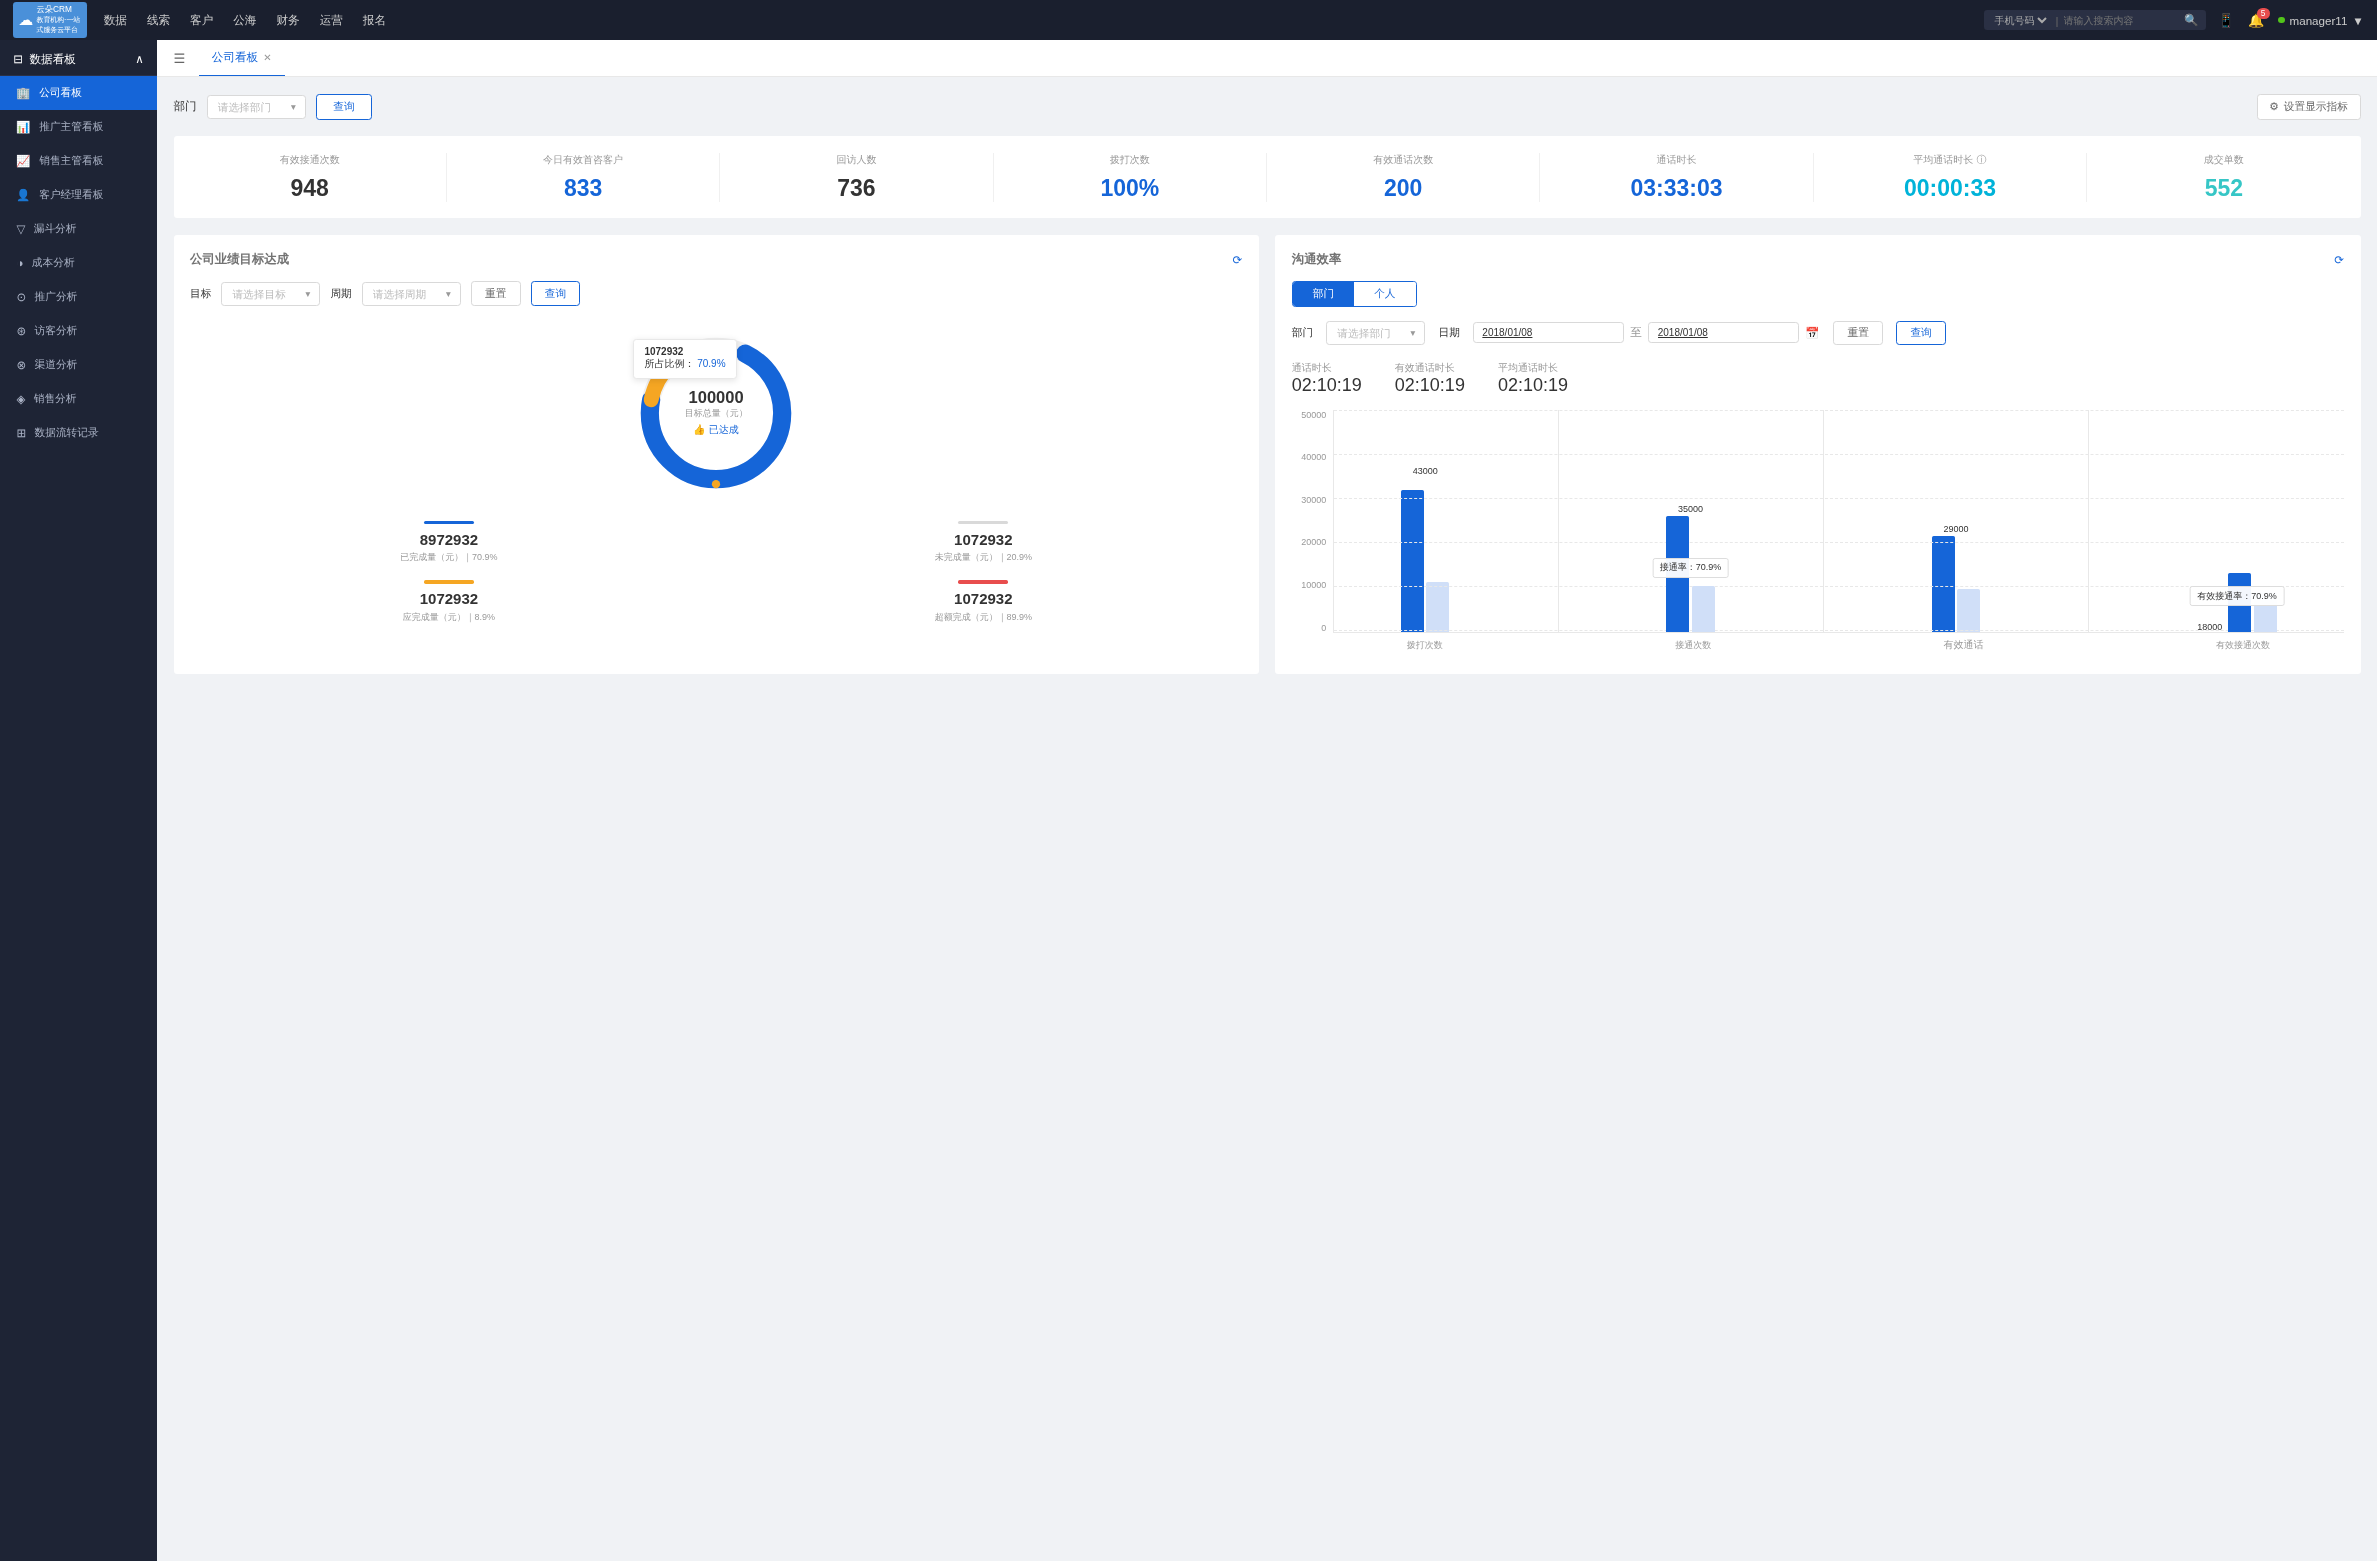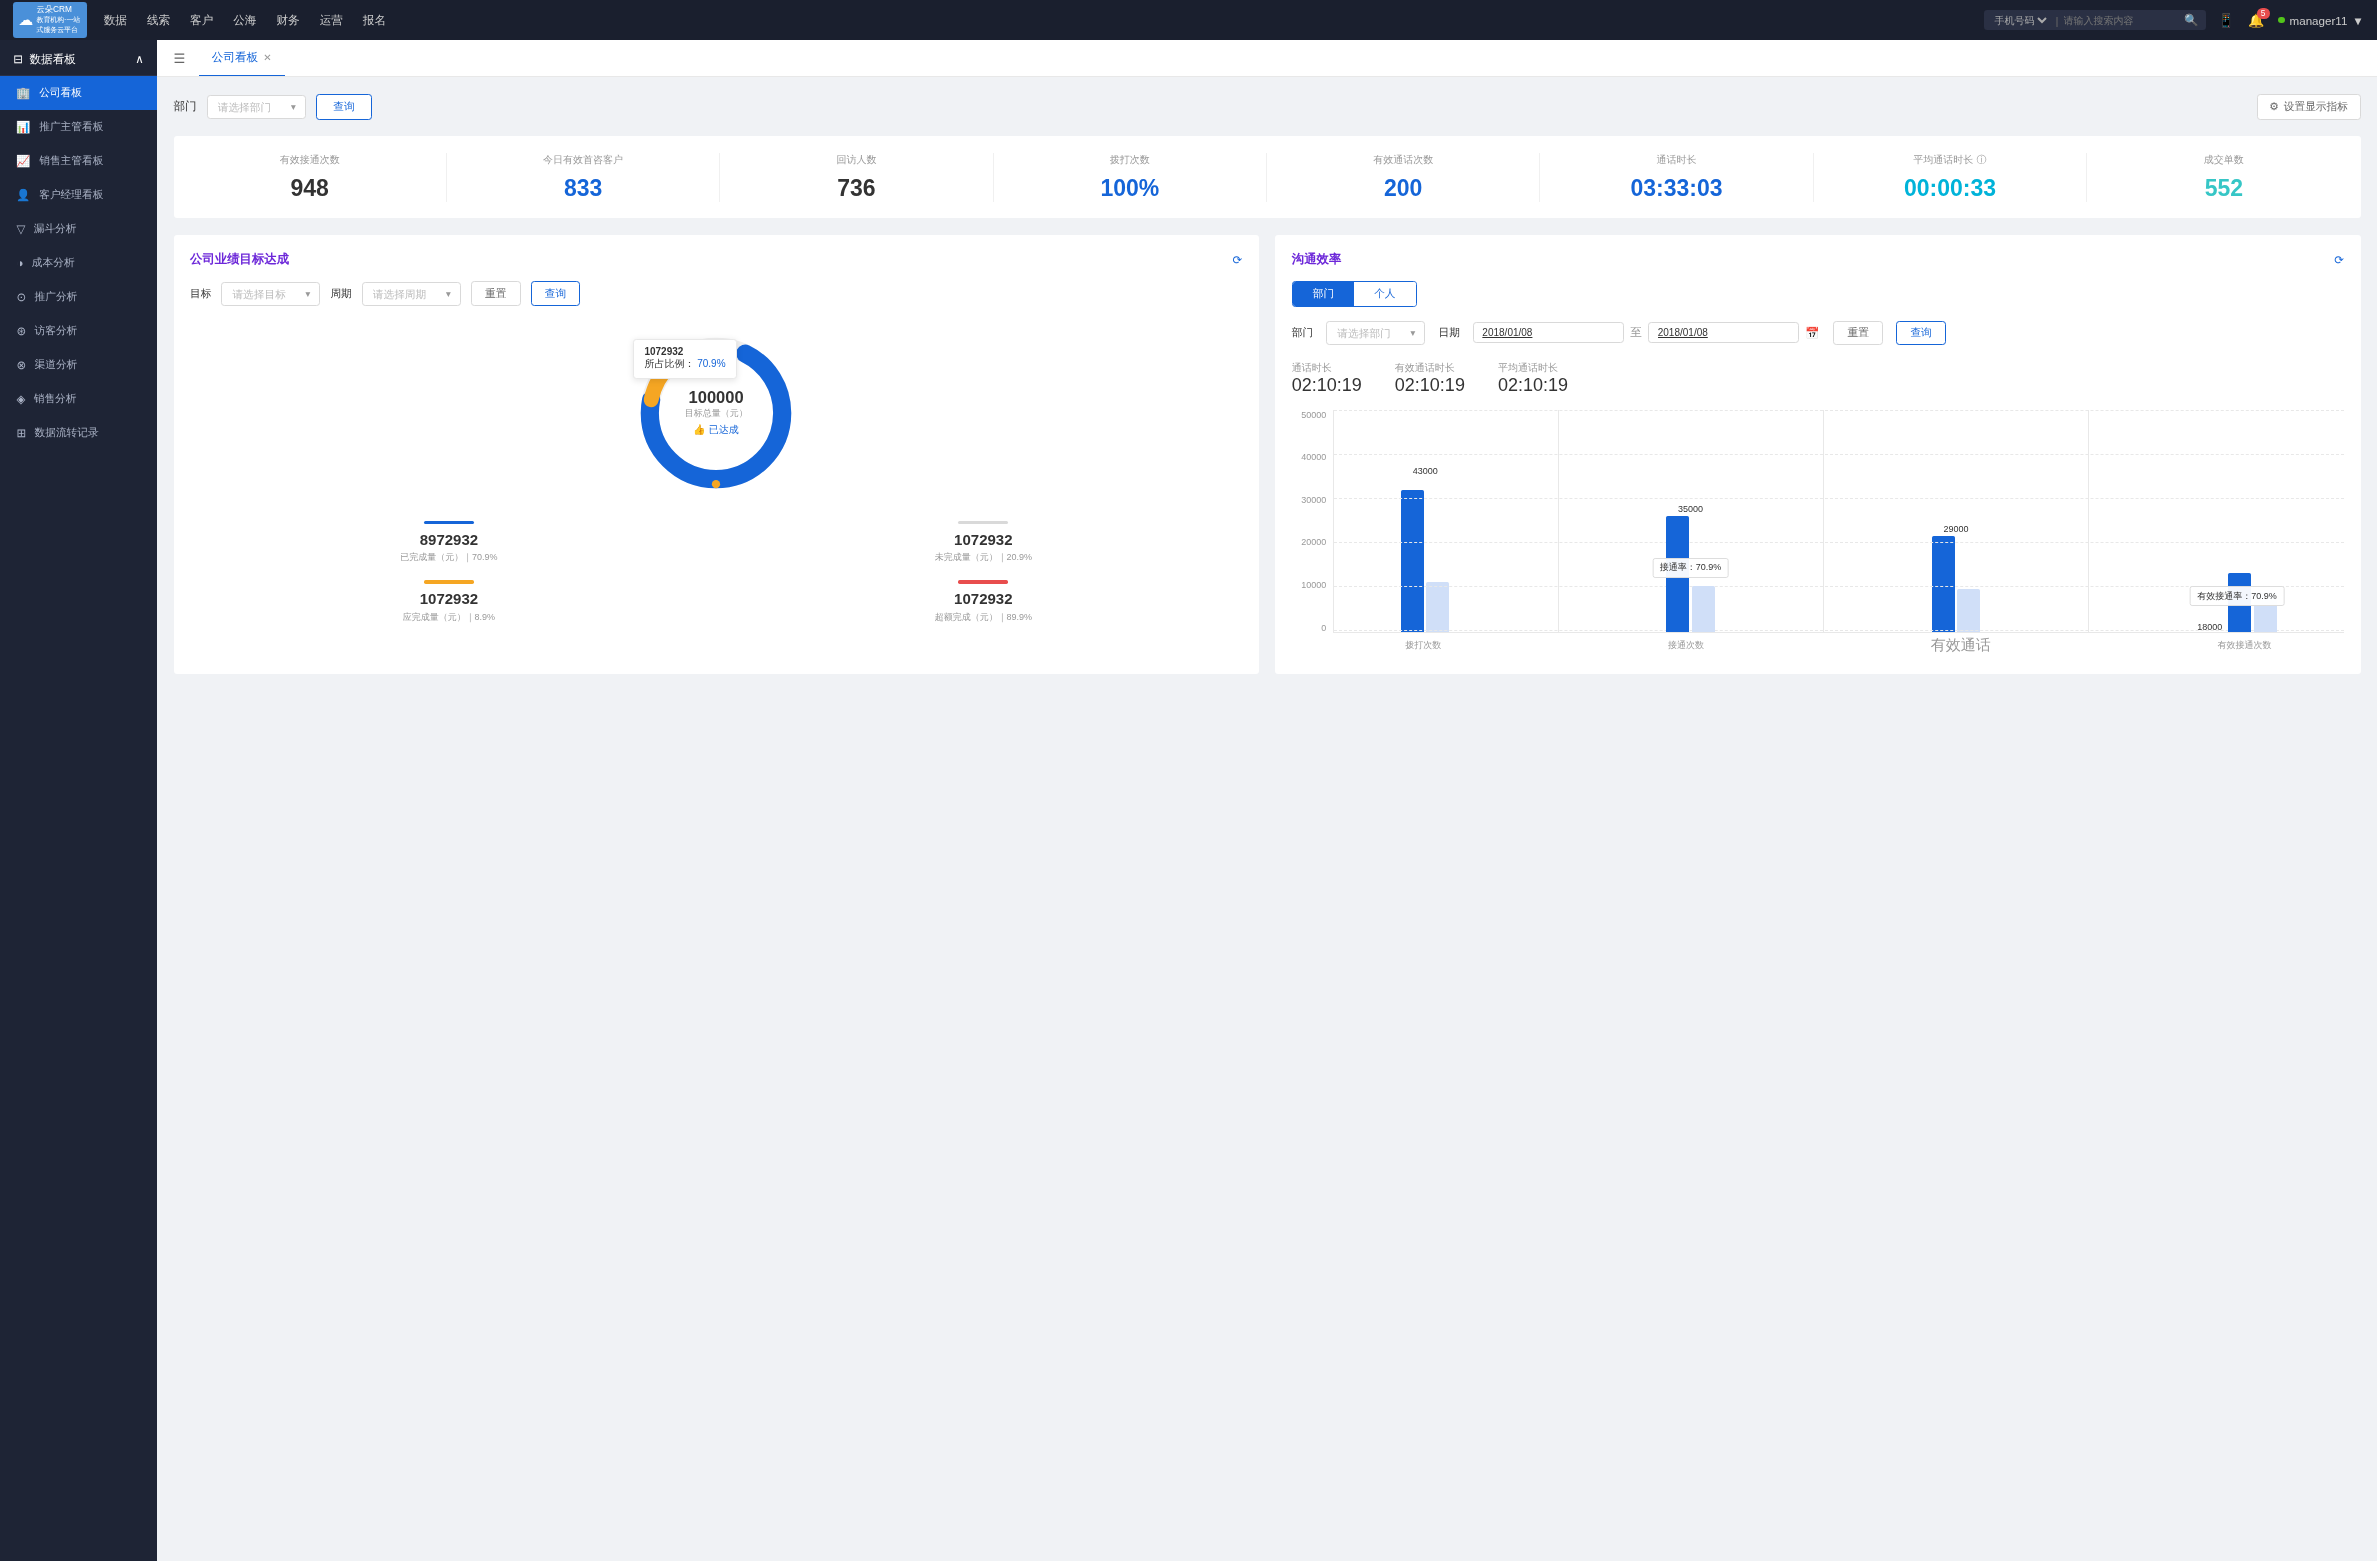--- a/index.html
+++ b/index.html
@@ -126,21 +126,21 @@
     
     .bottom-row { display: grid; grid-template-columns: 1fr 1fr; gap: 16.5px; }
 
     
     .card {
       background: #fff; border-radius: 3.3px; padding: 16.5px;
     }
     .card-header {
       display: flex; align-items: center; justify-content: space-between; margin-bottom: 13.2px;
     }
-    .card-title { font-size: 12.4px; font-weight: 600; color: #6d28d9; }
+    .card-title { font-size: 12.4px; font-weight: 600; color: #737373; }
     .refresh-icon { color: #1565d8; cursor: pointer; font-size: 11.6px; }
 
     
     .target-controls { display: flex; align-items: center; gap: 10px; margin-bottom: 16.5px; flex-wrap: wrap; }
     .target-label { color: #333; font-size: 10.7px; }
     .btn-reset {
       border: 0.8px solid #d9d9d9; background: #fff; border-radius: 3.3px;
       padding: 4.1px 13.2px; cursor: pointer; font-size: 10.7px; color: #666;
     }
     .btn-query-blue {
@@ -552,21 +552,21 @@
                   </div>
 
                 </div>
               </div>
 
               <div style="position:absolute;left:41px;right:0;bottom:0;height:25px;display:flex;justify-content:space-around;align-items:center;padding:0 16.5px;">
                 <span style="font-size:9px;color:#999">拨打次数</span>
                 <span style="font-size:9px;color:transparent">|</span>
                 <span style="font-size:9px;color:#999">接通次数</span>
                 <span style="font-size:9px;color:transparent">|</span>
-                <span style="font-size:15px;color:#999">有效通话</span>
+                <span style="font-size:10px;color:#999">有效通话</span>
                 <span style="font-size:9px;color:transparent">|</span>
                 <span style="font-size:9px;color:#999">有效接通次数</span>
               </div>
             </div>
           </div>
         </div>
       </div>
     </div>
   </main>
 </div>

